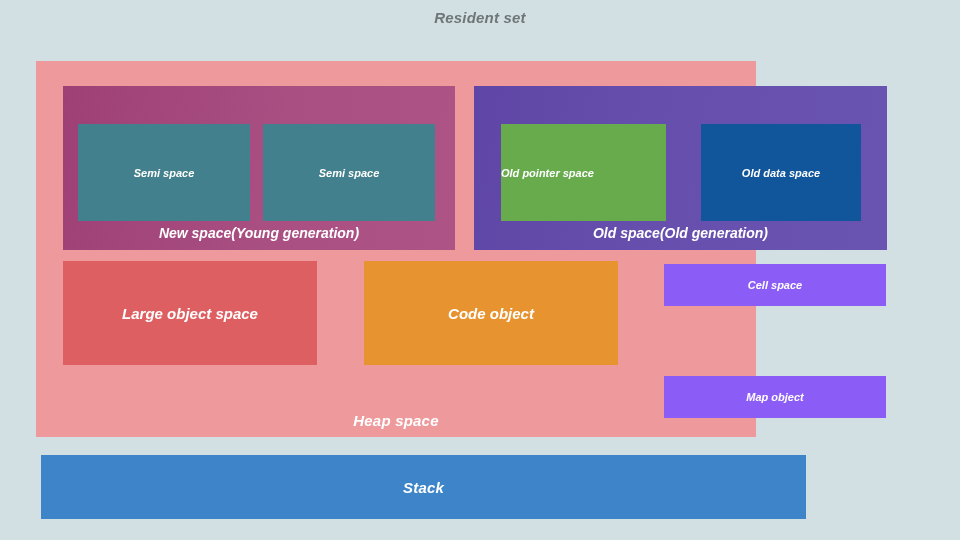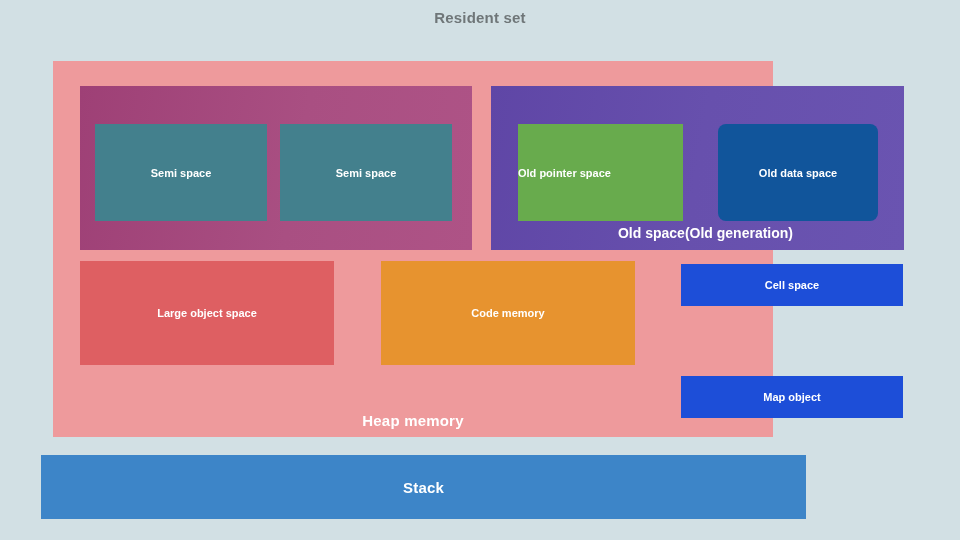--- a/index.html
+++ b/index.html
@@ -13,39 +13,40 @@
     font-family: "Liberation Sans", sans-serif;
     overflow: hidden;
     position: relative;
   }
 
   #diagram {
     position: absolute;
     left: 0; top: 0;
     width: 960px;
     height: 540px;
+    font-style: italic;
   }
 
   
   .title {
     position: absolute;
     left: 0;
     top: 9px;
     width: 960px;
     text-align: center;
     font-size: 15px;
     font-weight: bold;
     color: #6f7678;
     letter-spacing: 0.2px;
   }
 
   
   .heap {
     position: absolute;
-    left: 53px;
+    left: 36px;
     top: 61px;
     width: 720px;
     height: 376px;
     background: #ee9a9c;
   }
   .heap-label {
     position: absolute;
     left: 0;
     bottom: 8px;
     width: 100%;
@@ -105,21 +106,20 @@
   }
   .old-space-label {
     position: absolute;
     left: 0;
     bottom: 9px;
     width: 100%;
     text-align: center;
     font-size: 14px;
     font-weight: bold;
     color: #ffffff;
-    margin-left: 8px;
   }
 
   .old-pointer-space {
     position: absolute;
     left: 27px;
     top: 38px;
     width: 165px;
     height: 97px;
     background: #68ab4d;
     display: flex;
@@ -129,21 +129,20 @@
   .old-data-space {
     position: absolute;
     left: 227px;
     top: 38px;
     width: 160px;
     height: 97px;
     background: #11559b;
     display: flex;
     align-items: center;
     justify-content: center;
-    border-radius: 8px;
   }
   .old-pointer-space span,
   .old-data-space span {
     font-size: 11px;
     font-weight: bold;
     color: #ffffff;
   }
 
   
   .large-object-space {
@@ -163,32 +162,32 @@
     top: 200px;
     width: 254px;
     height: 104px;
     background: #e7932f;
     display: flex;
     align-items: center;
     justify-content: center;
   }
   .large-object-space span,
   .code-space span {
-    font-size: 11px;
+    font-size: 15px;
     font-weight: bold;
     color: #ffffff;
   }
 
   
   .narrow-box {
     position: absolute;
     left: 628px;
     width: 222px;
     height: 42px;
-    background: #1d4ed8;
+    background: #8b5cf6;
     display: flex;
     align-items: center;
     justify-content: center;
   }
   .narrow-box span {
     font-size: 11px;
     font-weight: bold;
     color: #ffffff;
   }
   .narrow-box.b0 { top: 203px; }
@@ -223,47 +222,48 @@
 
   <div class="heap">
 
     <div class="new-space">
       <div class="semi-space left">
         <span>Semi space</span>
       </div>
       <div class="semi-space right">
         <span>Semi space</span>
       </div>
+      <div class="new-space-label">New space(Young generation)</div>
     </div>
 
     <div class="old-space">
       <div class="old-pointer-space">
         <span>Old pointer space</span>
       </div>
       <div class="old-data-space">
         <span>Old data space</span>
       </div>
       <div class="old-space-label">Old space(Old generation)</div>
     </div>
 
     <div class="large-object-space">
       <span>Large object space</span>
     </div>
 
     <div class="code-space">
-      <span>Code memory</span>
+      <span>Code object</span>
     </div>
 
     <div class="narrow-box b0">
       <span>Cell space</span>
     </div>
     <div class="narrow-box b2">
       <span>Map object</span>
     </div>
 
-    <div class="heap-label">Heap memory</div>
+    <div class="heap-label">Heap space</div>
   </div>
 
   <div class="stack">
     <span>Stack</span>
   </div>
 
 </div>
 
 </body></html>

